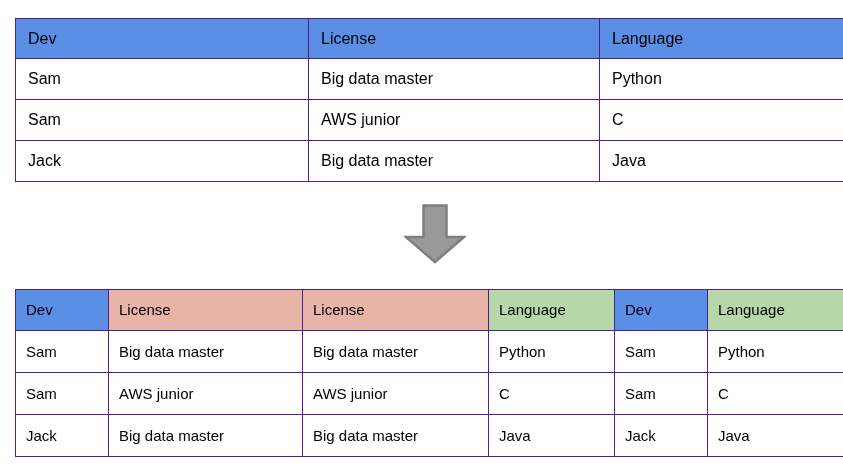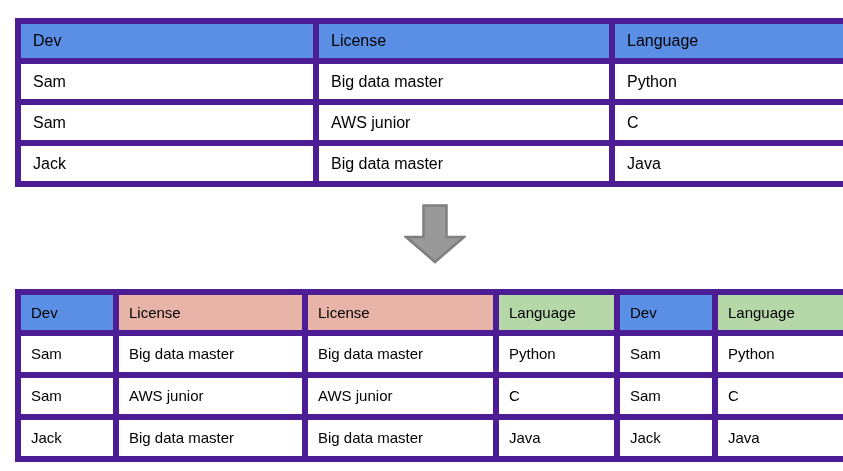--- a/index.html
+++ b/index.html
@@ -17,21 +17,21 @@
     -webkit-font-smoothing: antialiased;
   }
 
   .tbl {
     position: absolute;
     border-collapse: collapse;
     table-layout: fixed;
     background: #ffffff;
   }
   .tbl td {
-    border: 6px solid #4c1d95;
+    border: 1px solid #4c1d95;
     padding: 0 10px;
     font-size: 15px;
     line-height: 1.2;
     vertical-align: middle;
     white-space: nowrap;
     overflow: hidden;
   }
   .tbl.top td { font-size: 16px; padding: 0 12px; }
 
   .hdr-blue  { background: #5b8fe6; }

